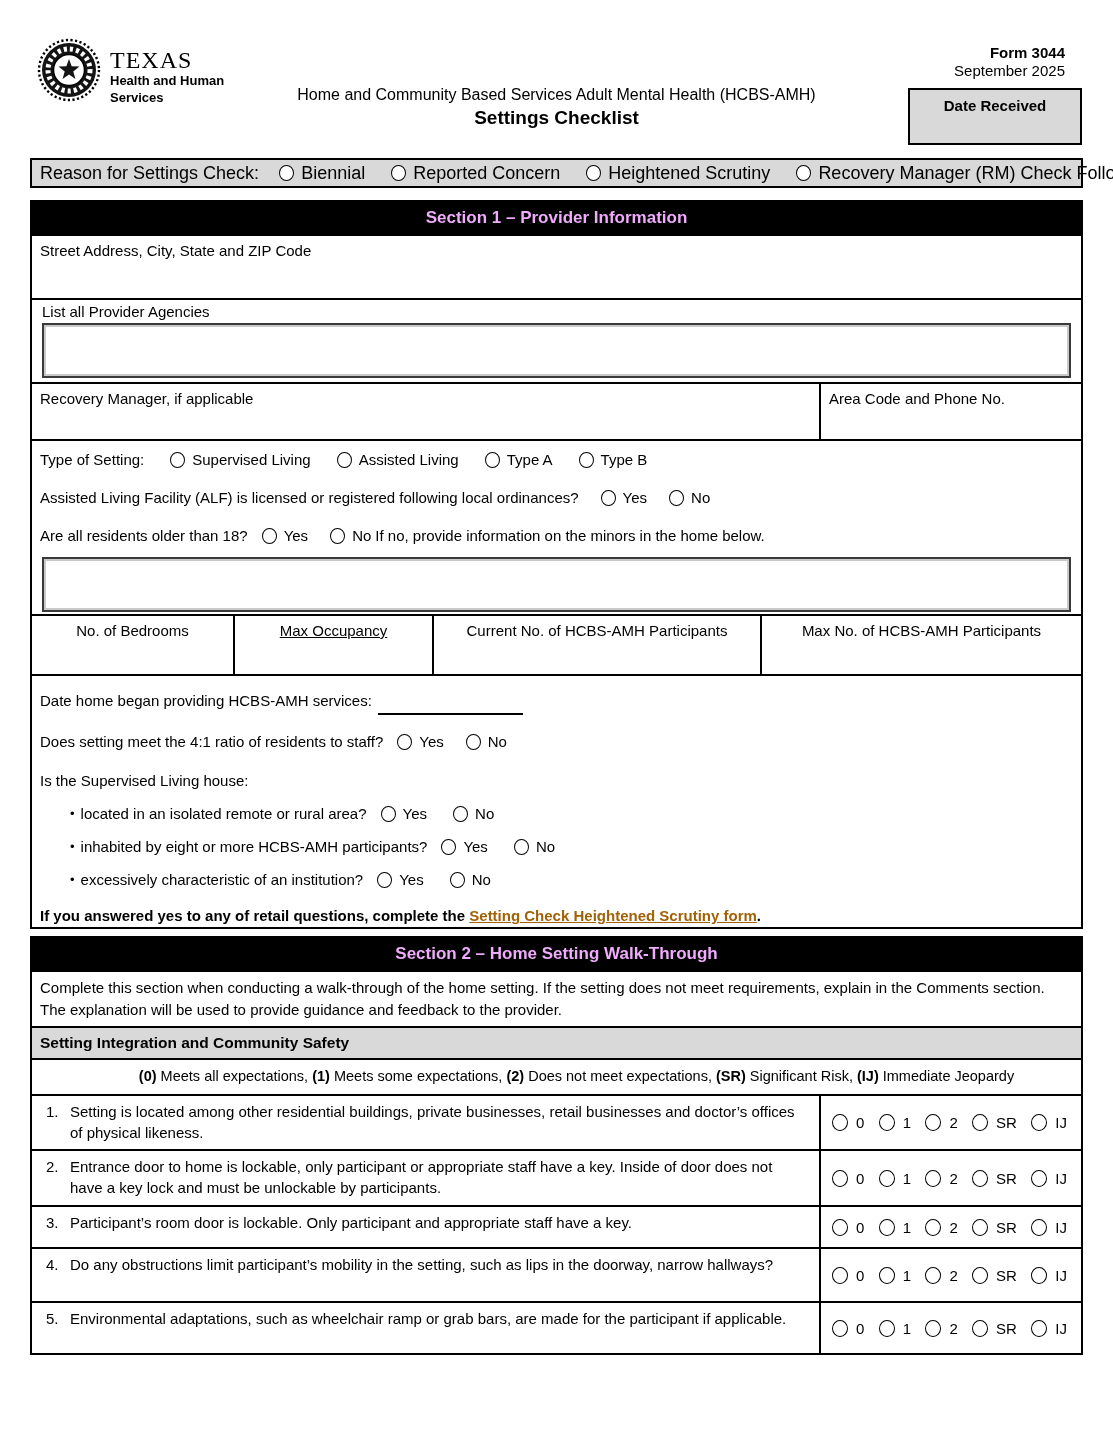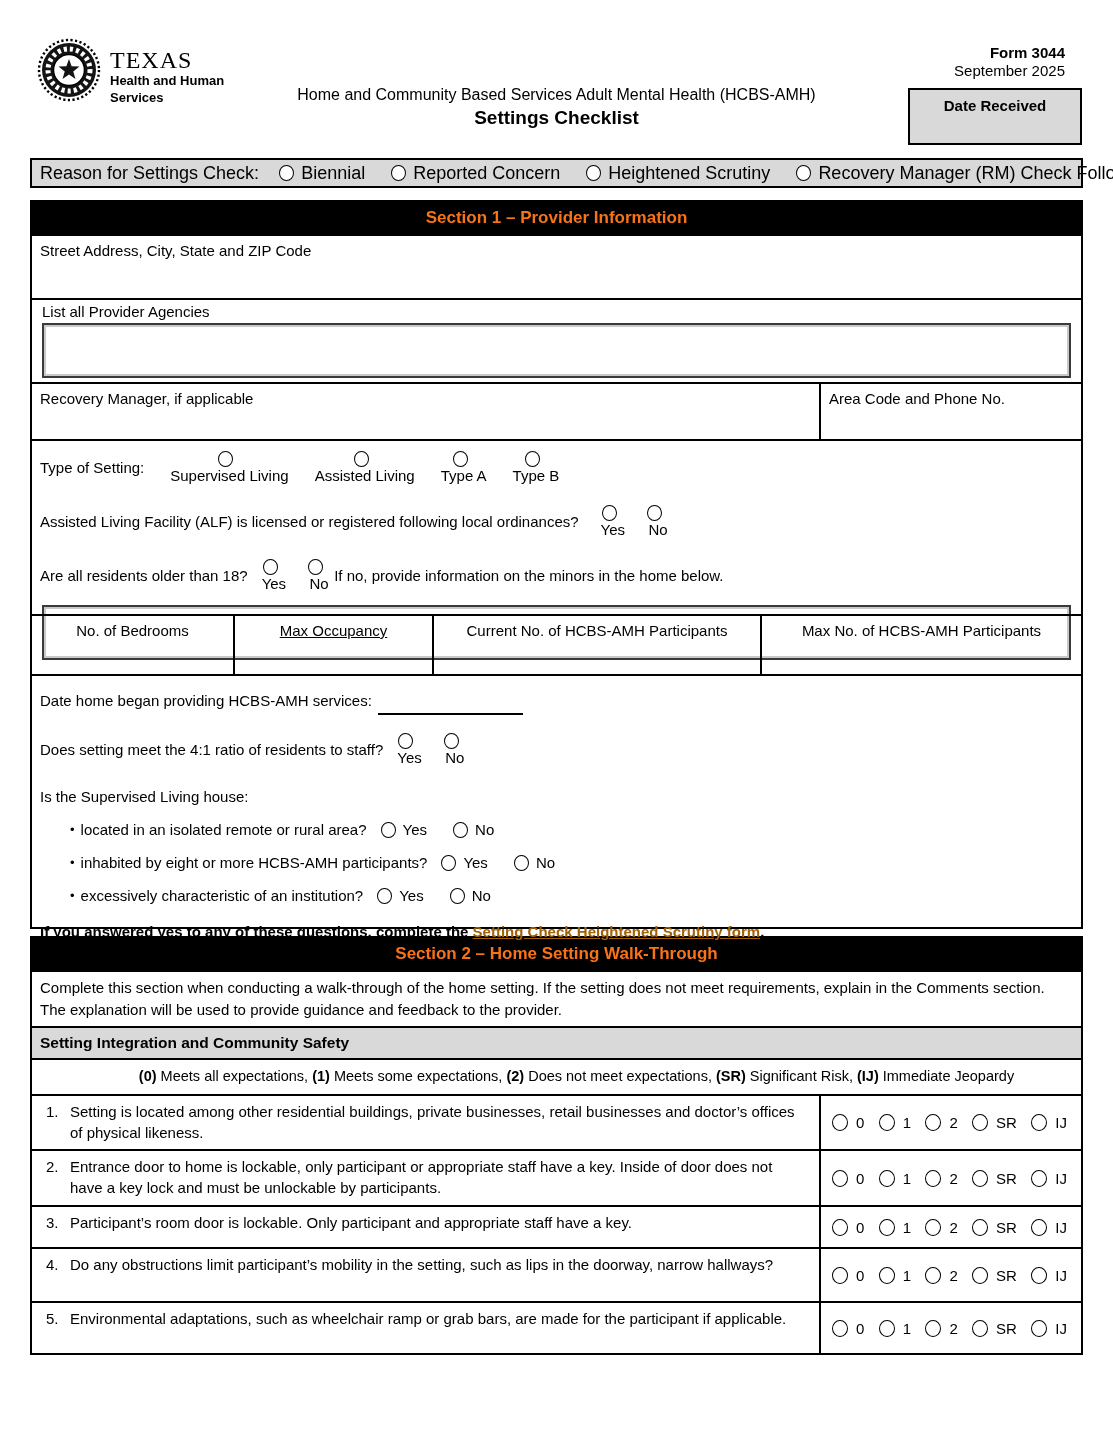--- a/index.html
+++ b/index.html
@@ -37,39 +37,39 @@
   .reason-label { margin-right:20px; }
   .opt { display:flex; align-items:center; margin-right:26px; }
   .radio {
     width:15px; height:16px; border:1.6px solid #000; border-radius:50%;
     background:#fff; display:inline-block; flex:none; margin-right:7px;
   }
   .sec { border:2px solid #000; }
   .sec1 { margin-top:12px; }
   .sec2 { margin-top:7px; }
   .sec-header {
-    background:#000; color:#f97316; font-weight:bold; text-align:center;
+    background:#000; color:#f0abfc; font-weight:bold; text-align:center;
     font-size:17px; height:32px; line-height:31px;
   }
   .row { border-top:2px solid #000; font-size:15px; }
 
   
   .row-street { height:64px; padding:6px 8px; }
   .row-agencies { height:84px; padding:3px 8px 0 10px; }
   .fillbox {
     border:2px solid #3a3a3a; box-shadow:inset 0 0 0 2px #c9c9c9;
     background:#fff;
   }
   .agencies-box { height:55px; margin-top:3px; margin-right:2px; }
   .row-rm { height:57px; display:flex; }
   .cell-rm { width:787px; padding:6px 8px; }
   .cell-phone { flex:1; border-left:2px solid #000; padding:6px 8px; }
   .row-type { height:175px; padding:6px 8px 0 8px; }
   .qline { display:flex; align-items:center; margin-top:9px; }
-  .qline .opt { margin-right:0; margin-left:26px;flex-direction:column; }
+  .qline .opt { margin-right:0; margin-left:26px; }
   .qline .opt.tight { margin-left:22px; }
   .after-note { margin-left:4px; }
   .minors-box { height:55px; margin-top:13px; margin-right:2px; margin-left:2px; }
   .row-occ { height:60px; display:flex; text-align:center; }
   .occ-cell { padding-top:6px; }
   .occ-c1 { width:201px; }
   .occ-c2 { width:199px; border-left:2px solid #000;text-decoration:underline; }
   .occ-c3 { width:328px; border-left:2px solid #000; }
   .occ-c4 { flex:1; border-left:2px solid #000; }
   .row-details { height:253px; padding:8px 8px 0 8px; }
@@ -278,21 +278,21 @@
                 <span class="radio"></span>
                 <span>Yes</span>
               </span>
             <span class="opt tight">
                 <span class="radio"></span>
                 <span>No</span>
               </span>
           </div>
         </div>
         <div class="bold-note">
-          <span>If you answered yes to any of these questions, complete the </span><a class="link">Setting Check Heightened Scrutiny form</a><span>.</span>
+          <span>If you answered yes to any of retail questions, complete the </span><a class="link">Setting Check Heightened Scrutiny form</a><span>.</span>
         </div>
       </div>
     </div>
 
     <div class="sec sec2">
       <div class="sec-header">Section 2 – Home Setting Walk-Through</div>
 
       <div class="row row-intro">Complete this section when conducting a walk-through of the home setting. If the setting does not meet requirements, explain in the Comments section. The explanation will be used to provide guidance and feedback to the provider.</div>
 
       <div class="row row-subsec">Setting Integration and Community Safety</div>

